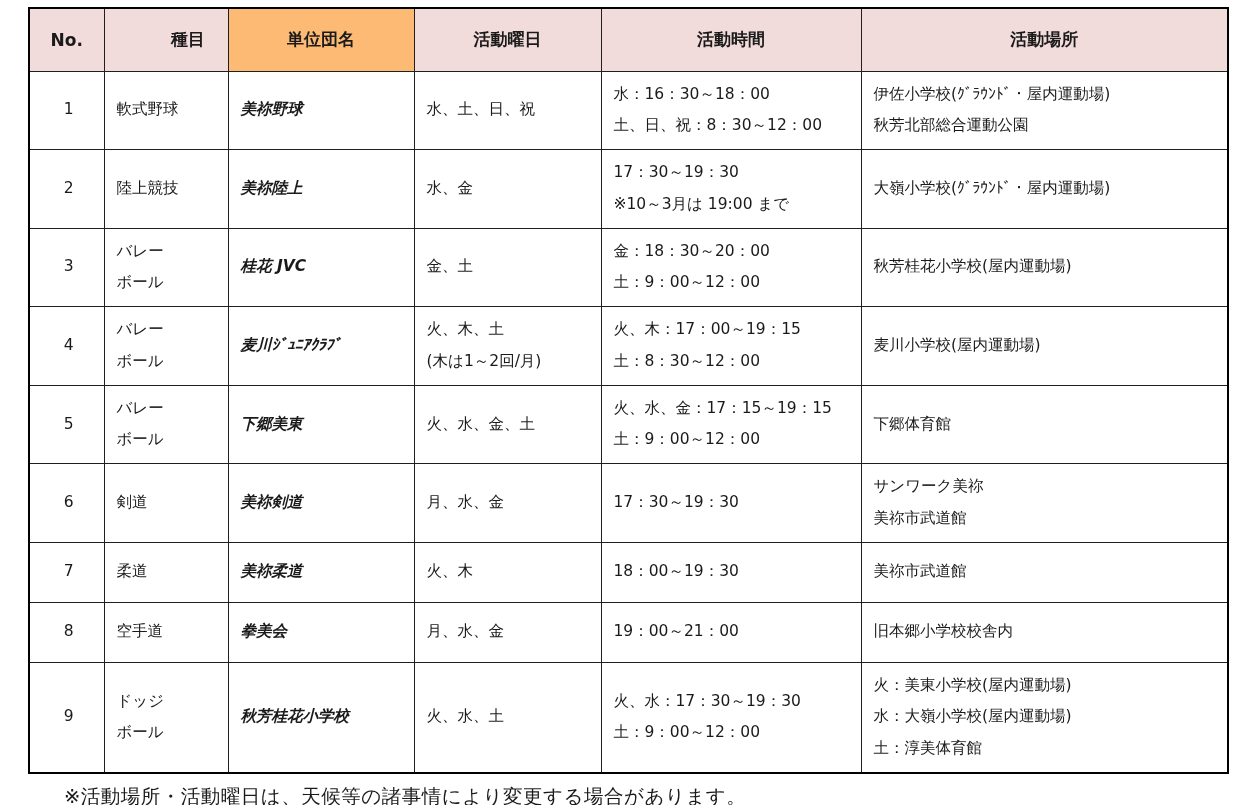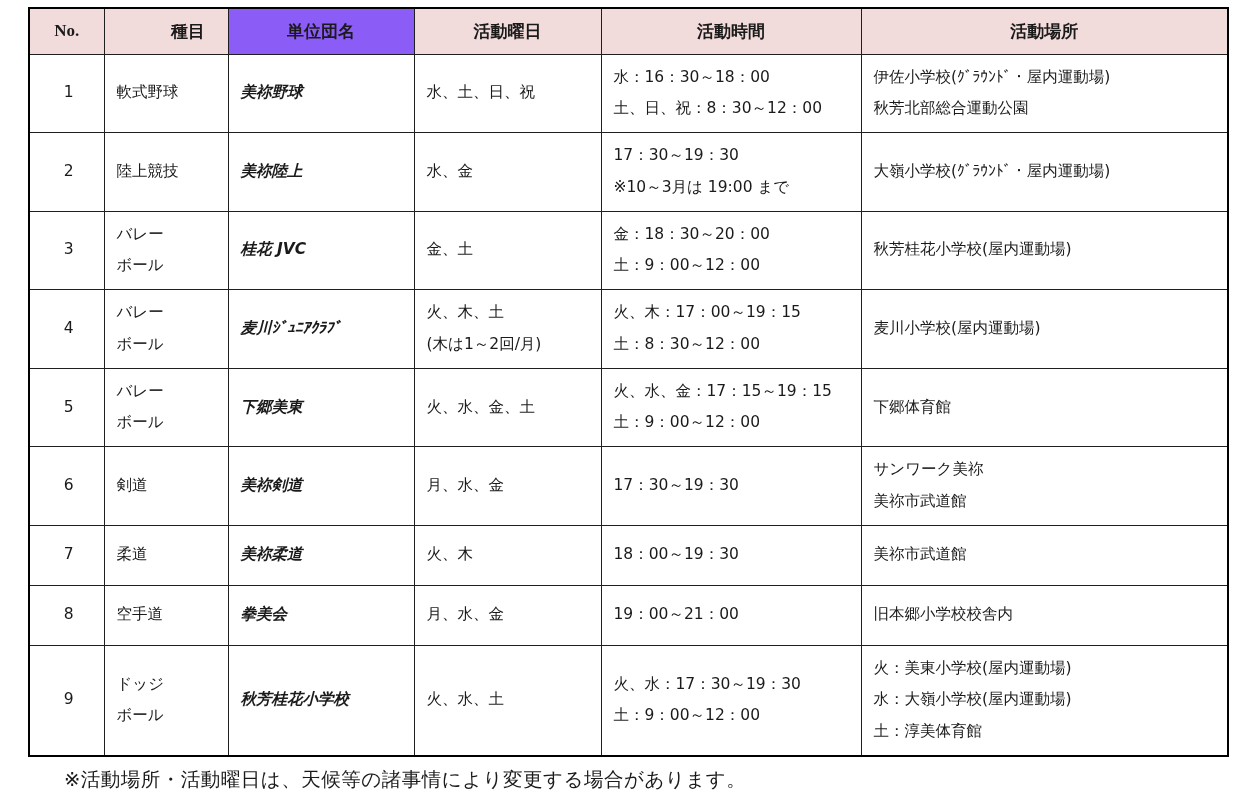--- a/index.html
+++ b/index.html
@@ -14,21 +14,21 @@
   .table-wrap { position: absolute; left: 28px; top: 7px; }
 
   table.activity {
     border-collapse: collapse;
     table-layout: fixed;
     border: 2.5px solid #000000;
   }
   table.activity th, table.activity td {
     border: 1.5px solid #1f1f1f;
   }
-  table.activity thead tr { height: 46px; font-family: Liberation Serif, serif; }
+  table.activity thead tr { height: 63px; }
   table.activity th {
     font-size: 17px;
     font-weight: bold;
     text-align: center;
     vertical-align: middle;
     padding: 0 4px;
   }
   table.activity tbody tr { height: 60px; }
   table.activity td {
     vertical-align: middle;
@@ -61,21 +61,21 @@
         <col style="width:124px">
         <col style="width:186px">
         <col style="width:187px">
         <col style="width:260px">
         <col style="width:367px">
       </colgroup>
       <thead>
         <tr>
           <th style="background: rgb(242, 220, 219);">No.</th>
           <th style="background: rgb(242, 220, 219); padding-left: 48px;">種目</th>
-          <th style="background: #8b5cf6; margin-top: 30px;">単位団名</th>
+          <th style="background: #fdba74; margin-top: 30px;">単位団名</th>
           <th style="background: rgb(242, 220, 219);">活動曜日</th>
           <th style="background: rgb(242, 220, 219); margin-top: 19px;">活動時間</th>
           <th style="background: rgb(242, 220, 219);">活動場所</th>
         </tr>
       </thead>
       <tbody>
   <tr>
     <td class="no">1</td>
     <td class="type">軟式野球</td>
     <td class="club">美祢野球</td>

